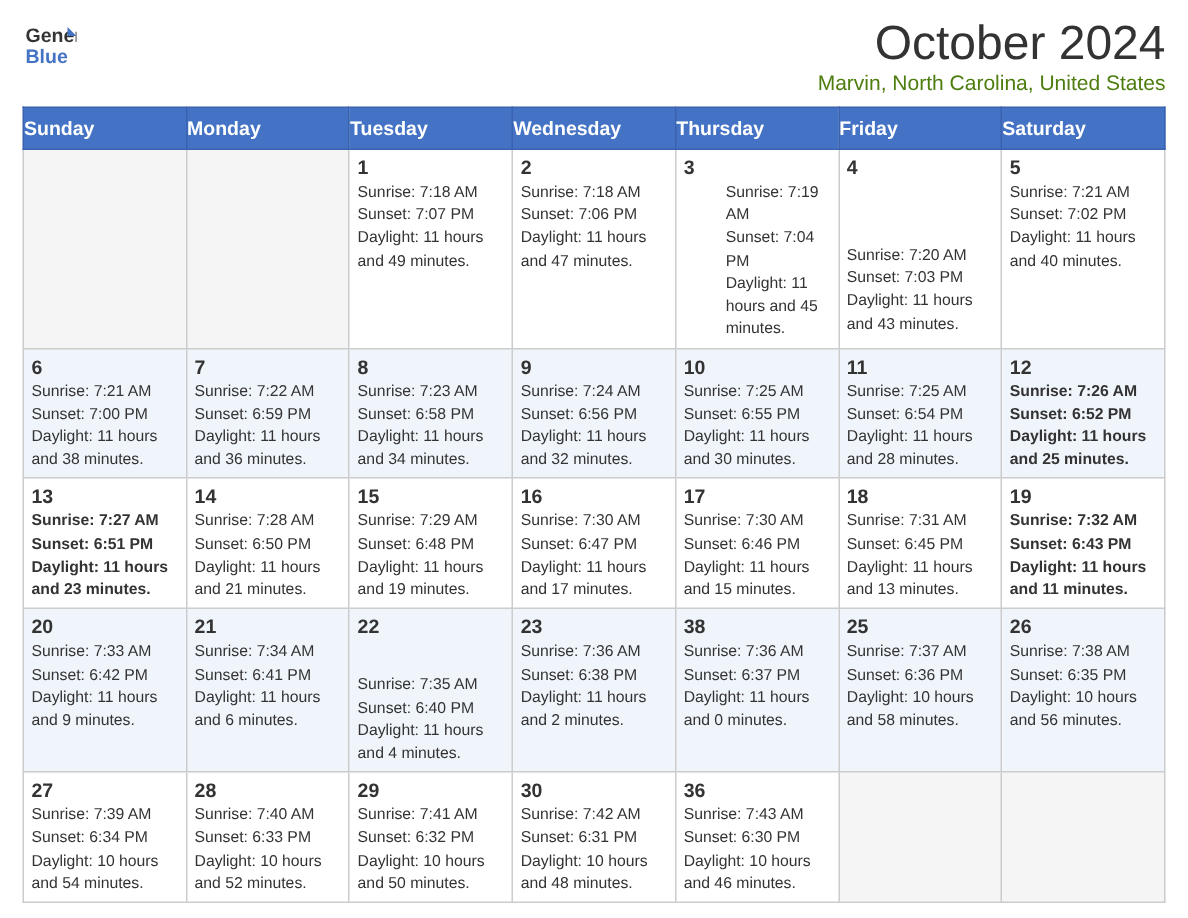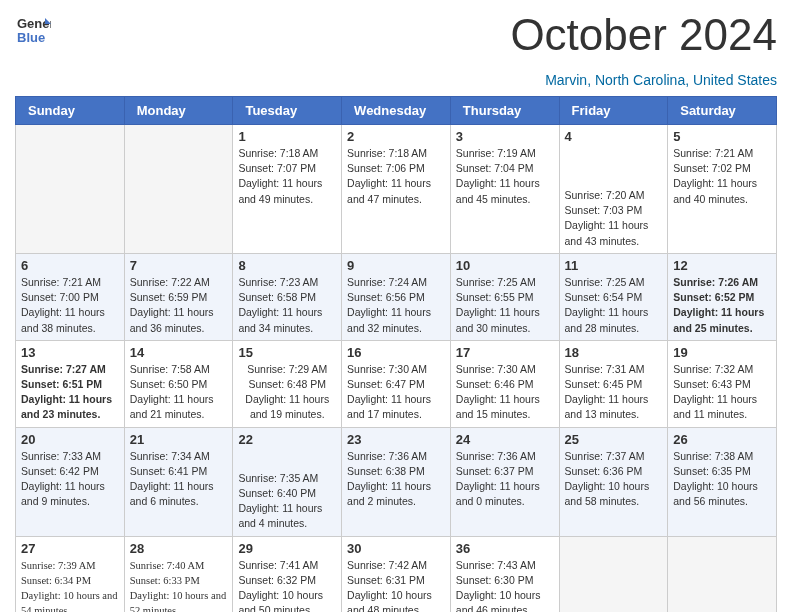--- a/index.html
+++ b/index.html
@@ -22,40 +22,39 @@
       gap: 4px;
     }
     .logo-icon {
       width: 36px;
       height: 36px;
     }
     .title-block {
       text-align: right;
     }
     .month-title {
-      font-size: 44px;
+      font-size: 32px;
       font-weight: normal;
       color: #333;
     }
     .location {
       font-size: 14px;
-      color: #0369a1;
-      margin-top: 12px;
+      color: #4d7c0f;
     }
     table {
       width: 100%;
       border-collapse: collapse;
       table-layout: fixed;
     }
     th {
       background-color: #4472c4;
       color: #fff;
       font-size: 13px;
       font-weight: bold;
-      padding: 6px 12px;
+      padding: 6px 0;
       text-align: left;
       border: 1px solid #3a62b0;
     }
     td {
       border: 1px solid #ccc;
       vertical-align: top;
       padding: 4px 5px;
       font-size: 10.5px;
       color: #333;
       height: 80px;
@@ -114,21 +113,21 @@
 Daylight: 11 hours and 49 minutes.</span>
         </td>
         <td>
           <span class="day-num">2</span>
           <span style="display: block; line-height: 1.45; white-space: pre-line;">Sunrise: 7:18 AM
 Sunset: 7:06 PM
 Daylight: 11 hours and 47 minutes.</span>
         </td>
         <td>
           <span class="day-num">3</span>
-          <span style="display: block; line-height: 1.45; white-space: pre-line;">Sunrise: 7:19 AM
+          <span style="display: block; line-height: 1.45; white-space: pre-line; margin-left: 28px;">Sunrise: 7:19 AM
 Sunset: 7:04 PM
 Daylight: 11 hours and 45 minutes.</span>
         </td>
         <td>
           <span class="day-num">4</span>
           <span style="display: block; line-height: 1.45; white-space: pre-line; margin-top: 44px;">Sunrise: 7:20 AM
 Sunset: 7:03 PM
 Daylight: 11 hours and 43 minutes.</span>
         </td>
         <td>
@@ -184,27 +183,27 @@
       </tr>
       <tr>
         <td>
           <span class="day-num">13</span>
           <span style="display: block; line-height: 1.45; white-space: pre-line; font-weight: bold;">Sunrise: 7:27 AM
 Sunset: 6:51 PM
 Daylight: 11 hours and 23 minutes.</span>
         </td>
         <td>
           <span class="day-num">14</span>
-          <span style="display: block; line-height: 1.45; white-space: pre-line;">Sunrise: 7:58 AM
+          <span style="display: block; line-height: 1.45; white-space: pre-line;">Sunrise: 7:28 AM
 Sunset: 6:50 PM
 Daylight: 11 hours and 21 minutes.</span>
         </td>
         <td>
           <span class="day-num">15</span>
-          <span style="display: block; line-height: 1.45; white-space: pre-line; text-align: center;">Sunrise: 7:29 AM
+          <span style="display: block; line-height: 1.45; white-space: pre-line;">Sunrise: 7:29 AM
 Sunset: 6:48 PM
 Daylight: 11 hours and 19 minutes.</span>
         </td>
         <td>
           <span class="day-num">16</span>
           <span style="display: block; line-height: 1.45; white-space: pre-line;">Sunrise: 7:30 AM
 Sunset: 6:47 PM
 Daylight: 11 hours and 17 minutes.</span>
         </td>
         <td>
@@ -214,21 +213,21 @@
 Daylight: 11 hours and 15 minutes.</span>
         </td>
         <td>
           <span class="day-num">18</span>
           <span style="display: block; line-height: 1.45; white-space: pre-line;">Sunrise: 7:31 AM
 Sunset: 6:45 PM
 Daylight: 11 hours and 13 minutes.</span>
         </td>
         <td>
           <span class="day-num">19</span>
-          <span style="display: block; line-height: 1.45; white-space: pre-line;">Sunrise: 7:32 AM
+          <span style="display: block; line-height: 1.45; white-space: pre-line; font-weight: bold;">Sunrise: 7:32 AM
 Sunset: 6:43 PM
 Daylight: 11 hours and 11 minutes.</span>
         </td>
       </tr>
       <tr>
         <td>
           <span class="day-num">20</span>
           <span style="display: block; line-height: 1.45; white-space: pre-line;">Sunrise: 7:33 AM
 Sunset: 6:42 PM
 Daylight: 11 hours and 9 minutes.</span>
@@ -245,48 +244,48 @@
 Sunset: 6:40 PM
 Daylight: 11 hours and 4 minutes.</span>
         </td>
         <td>
           <span class="day-num">23</span>
           <span style="display: block; line-height: 1.45; white-space: pre-line;">Sunrise: 7:36 AM
 Sunset: 6:38 PM
 Daylight: 11 hours and 2 minutes.</span>
         </td>
         <td>
-          <span class="day-num">24</span>
+          <span class="day-num">38</span>
           <span style="display: block; line-height: 1.45; white-space: pre-line;">Sunrise: 7:36 AM
 Sunset: 6:37 PM
 Daylight: 11 hours and 0 minutes.</span>
         </td>
         <td>
           <span class="day-num">25</span>
           <span style="display: block; line-height: 1.45; white-space: pre-line;">Sunrise: 7:37 AM
 Sunset: 6:36 PM
 Daylight: 10 hours and 58 minutes.</span>
         </td>
         <td>
           <span class="day-num">26</span>
           <span style="display: block; line-height: 1.45; white-space: pre-line;">Sunrise: 7:38 AM
 Sunset: 6:35 PM
 Daylight: 10 hours and 56 minutes.</span>
         </td>
       </tr>
       <tr>
         <td>
           <span class="day-num">27</span>
-          <span style="display: block; line-height: 1.45; white-space: pre-line; font-family: Liberation Serif, serif;">Sunrise: 7:39 AM
+          <span style="display: block; line-height: 1.45; white-space: pre-line;">Sunrise: 7:39 AM
 Sunset: 6:34 PM
 Daylight: 10 hours and 54 minutes.</span>
         </td>
         <td>
           <span class="day-num">28</span>
-          <span style="display: block; line-height: 1.45; white-space: pre-line; font-family: Liberation Serif, serif;">Sunrise: 7:40 AM
+          <span style="display: block; line-height: 1.45; white-space: pre-line;">Sunrise: 7:40 AM
 Sunset: 6:33 PM
 Daylight: 10 hours and 52 minutes.</span>
         </td>
         <td>
           <span class="day-num">29</span>
           <span style="display: block; line-height: 1.45; white-space: pre-line;">Sunrise: 7:41 AM
 Sunset: 6:32 PM
 Daylight: 10 hours and 50 minutes.</span>
         </td>
         <td>

